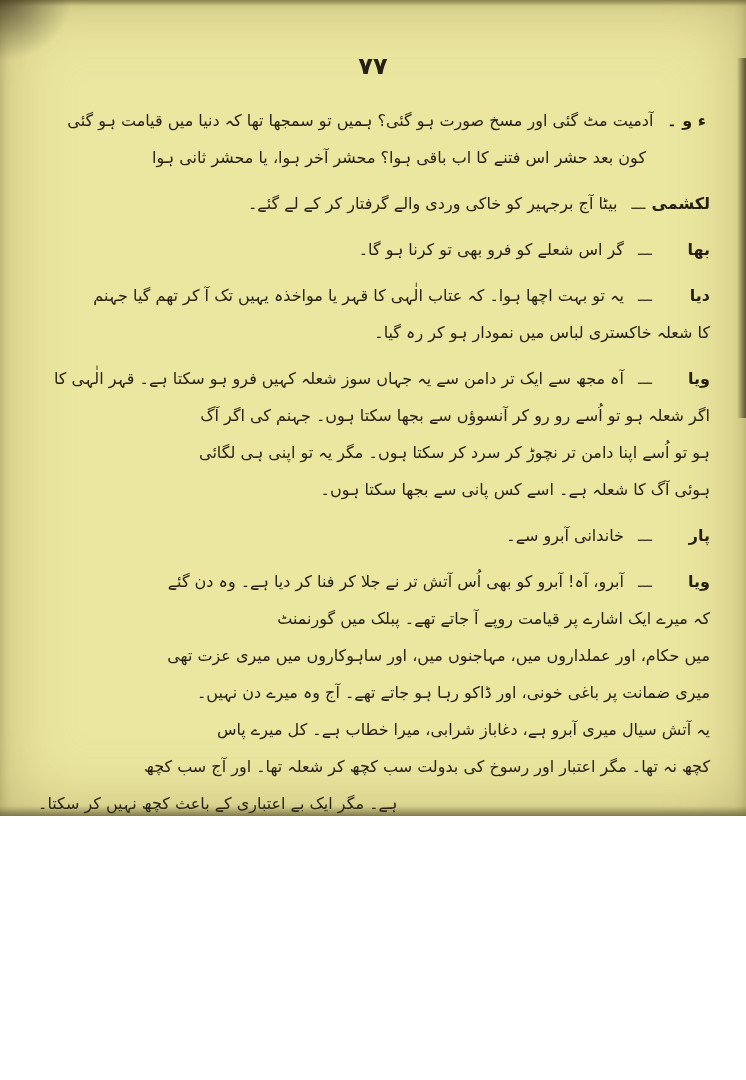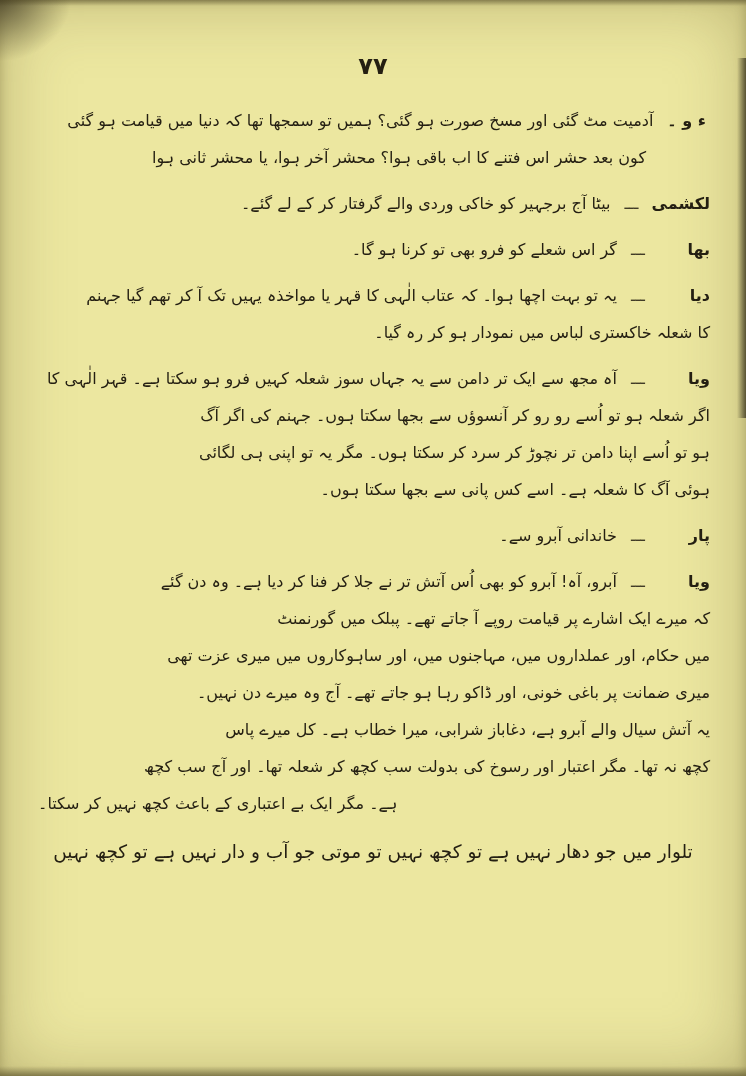--- a/index.html
+++ b/index.html
@@ -7,21 +7,21 @@
   html, body {
     width: 746px;
     height: 1080px;
     overflow: hidden;
     font-family: "DejaVu Sans", sans-serif;
   }
 
   .page {
     position: relative;
     width: 746px;
-    height: 1076px;
+    height: 816px;
     background: #ece7a0;
     box-shadow: inset 0 0 70px rgba(110, 98, 45, 0.38),
                 inset 0 0 12px rgba(90, 80, 35, 0.35);
     color: #241f12;
     overflow: hidden;
   }
 
   
   .artifact { position: absolute; pointer-events: none; }
   .corner-smudge {
@@ -64,21 +64,20 @@
     margin-left: 14px;
     font-weight: bold;
   }
   .verse-line.second { padding-right: 64px; }
 
   .speech { margin: 9px 0; }
   .speaker {
     font-weight: bold;
     display: inline-block;
     min-width: 52px;
-    margin-left: 7px;
   }
   .dash {
     display: inline-block;
     margin: 0 6px 0 14px;
     letter-spacing: -1px;
     opacity: 0.85;
     text-align: right;
   }
   .line.block { display: block; }
   .line.center { display: block; text-align: left; }
@@ -134,21 +133,21 @@
 
     <p class="speech">
       <span class="speaker">پار</span><span class="dash">ـــ</span><span class="line">خاندانی آبرو سے۔</span>
     </p>
 
     <p class="speech">
       <span class="speaker">ویا</span><span class="dash">ـــ</span><span class="line">آبرو، آہ! آبرو کو بھی اُس آتش تر نے جلا کر فنا کر دیا ہے۔ وہ دن گئے</span>
       <span class="line block">کہ میرے ایک اشارے پر قیامت روپے آ جاتے تھے۔ پبلک میں گورنمنٹ</span>
       <span class="line block">میں حکام، اور عملداروں میں، مہاجنوں میں، اور ساہوکاروں میں میری عزت تھی</span>
       <span class="line block">میری ضمانت پر باغی خونی، اور ڈاکو رہا ہو جاتے تھے۔ آج وہ میرے دن نہیں۔</span>
-      <span class="line block">یہ آتش سیال والے آبرو ہے، دغاباز شرابی، میرا خطاب ہے۔ کل میرے پاس</span>
+      <span class="line block">یہ آتش سیال میری آبرو ہے، دغاباز شرابی، میرا خطاب ہے۔ کل میرے پاس</span>
       <span class="line block">کچھ نہ تھا۔ مگر اعتبار اور رسوخ کی بدولت سب کچھ کر شعلہ تھا۔ اور آج سب کچھ</span>
       <span class="line center">ہے۔ مگر ایک بے اعتباری کے باعث کچھ نہیں کر سکتا۔</span>
     </p>
 
   </div>
 
   <div class="footer-verse">تلوار میں جو دھار نہیں ہے تو کچھ نہیں تو موتی جو آب و دار نہیں ہے تو کچھ نہیں</div>
 
 </div>
 

